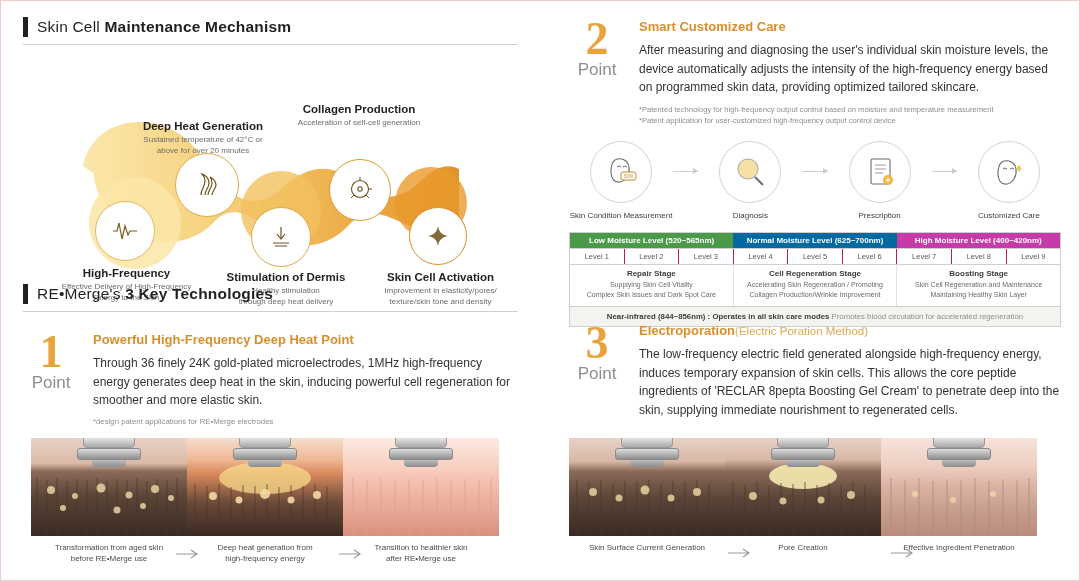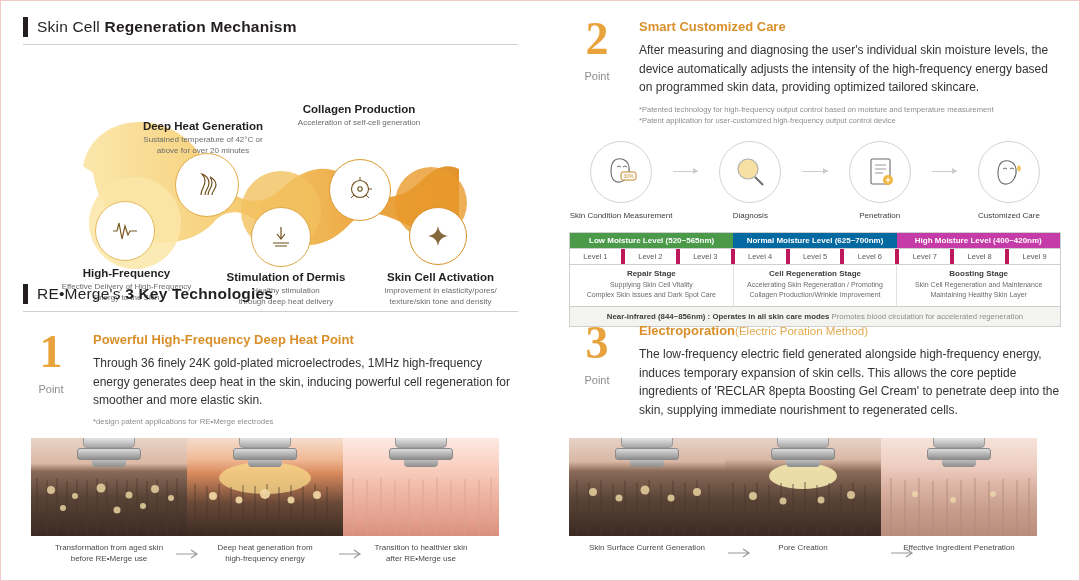--- a/index.html
+++ b/index.html
@@ -31,21 +31,21 @@
   .lbl .d { font-size:8px; color:#6b6b6b; line-height:1.35; margin-top:3px; }
 
   .node { position:absolute; border-radius:50%; background:#fff; display:flex;
           align-items:center; justify-content:center; }
   .node svg { display:block; }
 
   
   #tech { position:absolute; left:22px; top:283px; width:495px; }
   .pnum { font-size:46px; font-weight:bold; color:#e8a33d; line-height:.85;
           font-family:"Liberation Serif", serif; }
-  .pword { font-size:11px; color:#8d8d8d; margin-top:12px; }
+  .pword { font-size:17px; color:#8d8d8d; margin-top:2px; }
   .ptitle { font-size:13px; font-weight:bold; color:#d98f2a; }
   .pbody { font-size:12px; color:#333; line-height:1.55; margin-top:7px; }
   .pnote { font-size:7.8px; color:#8d8d8d; margin-top:7px; }
 
   
   .strip { display:flex; }
   .cell { width:156px; }
   .thumb { width:156px; height:98px; position:relative; overflow:hidden;
            background:#e9d8cf; }
   .cap { margin-top:6px; font-size:8px; color:#4a4a4a; text-align:center; line-height:1.4; }
@@ -77,21 +77,21 @@
   .proclink .ln { width:100%; height:1px; background:#cdcdcd; position:relative; }
   .proclink .ln:after { content:""; position:absolute; right:0; top:-3px;
     border-left:5px solid #cdcdcd; border-top:3.5px solid transparent; border-bottom:3.5px solid transparent;}
 
   
   #levels { margin-top:12px; border:1px solid #cfcfcf; }
   .lvhead { display:flex; }
   .lvhead div { flex:1; text-align:center; font-size:8px; font-weight:bold; color:#fff; padding:3px 0; }
   .lvsub { display:flex; border-top:1px solid #cfcfcf; }
   .lvsub div { flex:1; text-align:center; font-size:7.5px; padding:3px 0; color:#5a5a5a;
-               border-right:4px solid #be185d; }
+               border-right:1px solid #be185d; }
   .lvsub div:last-child { border-right:none; }
   .lvstage { display:flex; border-top:1px solid #cfcfcf; }
   .lvstage .c { flex:1; text-align:center; padding:4px 4px 6px; border-right:1px solid #e2e2e2; }
   .lvstage .c:last-child { border-right:none; }
   .lvstage .s { font-size:8px; font-weight:bold; color:#3d3d3d; }
   .lvstage .d { font-size:7px; color:#6b6b6b; line-height:1.45; margin-top:2px; }
   .lvfoot { border-top:1px solid #cfcfcf; background:#f3f3f0; text-align:center;
             padding:5px 0; font-size:7.8px; color:#3d3d3d; }
   .lvfoot b { font-weight:bold; }
   .lvfoot .muted { color:#8d8d8d; }
@@ -103,21 +103,21 @@
 </head>
 <body>
 
 <div class="page">
 
   <div id="mech">
     <div class="sec-head">
       <div class="bar"></div>
       <div class="txt">
         <span>Skin Cell</span>
-        <b>Regeneration Mechanism</b>
+        <b>Maintenance Mechanism</b>
       </div>
     </div>
     <div class="sec-rule"></div>
 
     <div id="mech-wrap">
 
       <svg width="495" height="235" style="position:absolute;left:0;top:0">
         <defs>
           <linearGradient id="rb" x1="0" y1="0" x2="1" y2="0">
             <stop offset="0" stop-color="#fbe6a8"></stop>
@@ -270,21 +270,21 @@
 
       <div class="proc">
         <div class="circ">
           <svg width="36" height="38" viewBox="0 0 36 38">
             <rect x="9" y="6" width="19" height="25" rx="1.5" fill="#fff" stroke="#6b6b6b" stroke-width="1.1"></rect>
             <path d="M13,12 H24 M13,16 H24 M13,20 H21" stroke="#9a9a9a" stroke-width="1"></path>
             <circle cx="26" cy="27" r="5" fill="#f0b63f"></circle>
             <path d="M26,24.5 V29.5 M23.5,27 H28.5" stroke="#fff" stroke-width="1.2"></path>
           </svg>
         </div>
-        <div class="nm">Penetration</div>
+        <div class="nm">Prescription</div>
       </div>
       <div class="proclink">
           <div class="ln"></div>
         </div>
 
       <div class="proc">
         <div class="circ">
           <svg width="40" height="38" viewBox="0 0 40 38">
             <path d="M13,9 C19,6 26,9 27,16 C28,23 24,30 18,31 C12,32 9,27 9,21 C9,15 10,11 13,9 Z" fill="none" stroke="#6b6b6b" stroke-width="1.1"></path>
             <path d="M14,16 q2,-2 4,0 M21,16 q2,-2 4,0" stroke="#6b6b6b" stroke-width="1" fill="none"></path>

